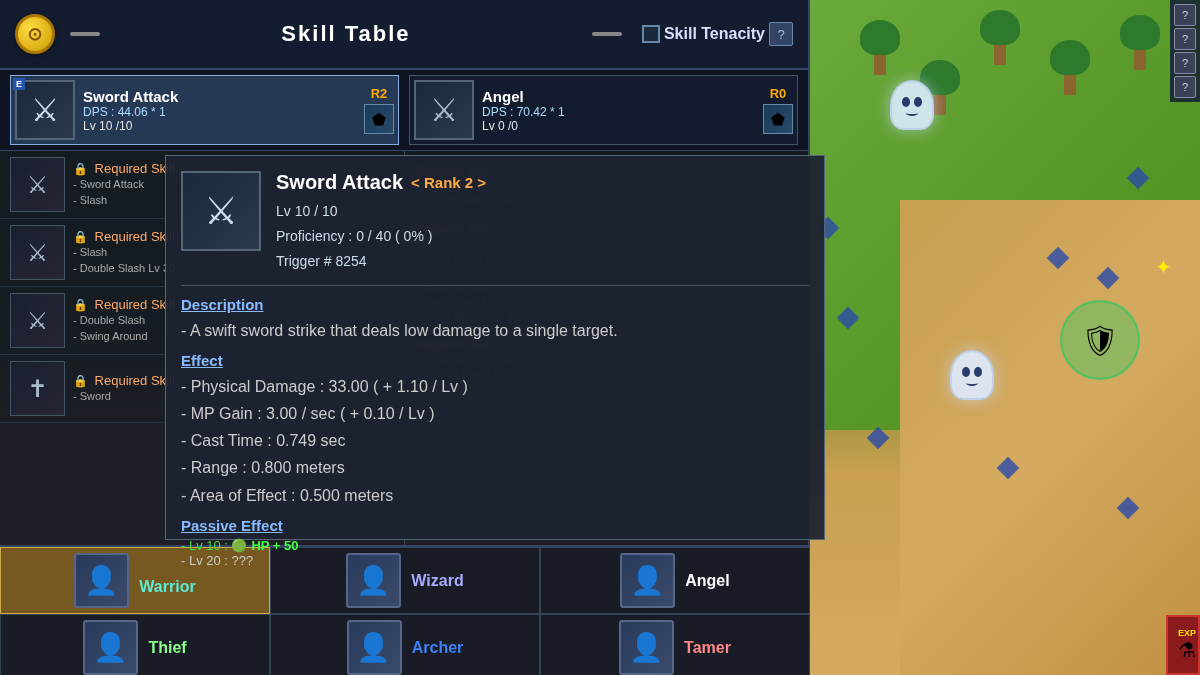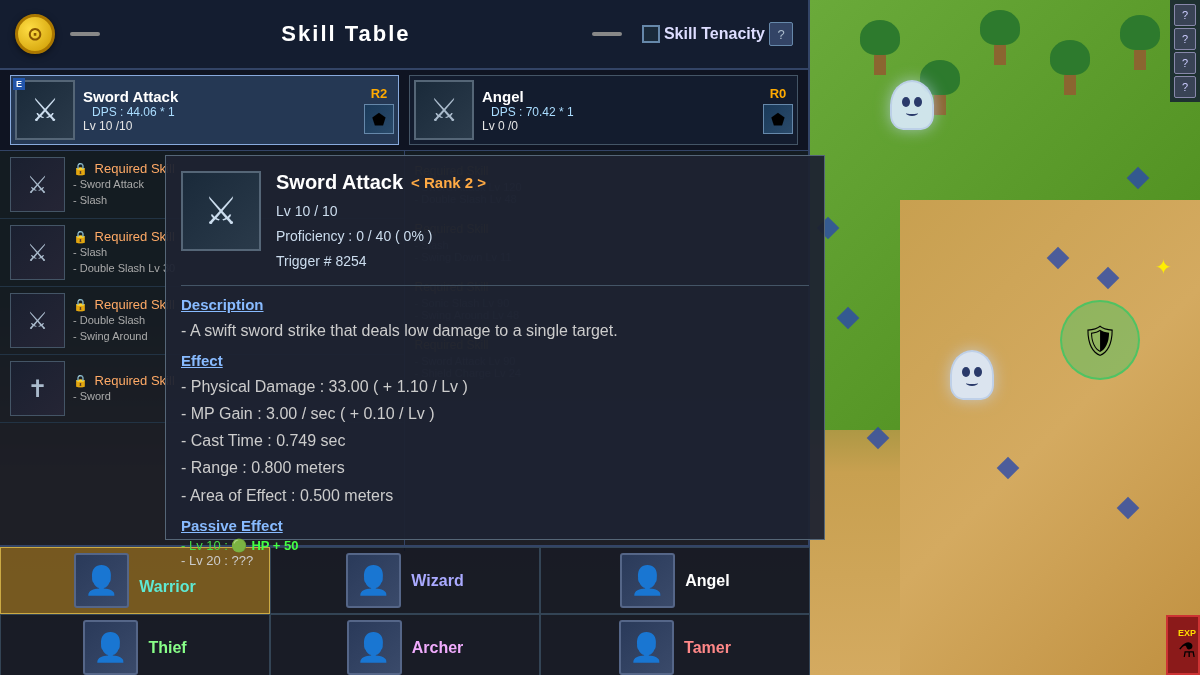--- a/index.html
+++ b/index.html
@@ -317,21 +317,20 @@
 
     .skill-name {
       color: #ffffff;
       font-size: 15px;
       font-weight: bold;
     }
 
     .skill-dps {
       color: #aaddff;
       font-size: 12px;
-      margin-left: 9px;
     }
 
     .skill-lv {
       color: #e5e5e5;
       font-size: 12px;
     }
 
     .skill-rank-badge {
       position: absolute;
       right: 4px;
@@ -546,21 +545,21 @@
 
     .class-name {
       font-size: 16px;
       font-weight: bold;
     }
 
     .warrior-color { color: #5eead4; margin-top: 12px; }
     .wizard-color { color: #aaaaff; }
     .angel-color { color: #ffffff; }
     .thief-color { color: #88ff88; }
-    .archer-color { color: #f0abfc; }
+    .archer-color { color: #3b82f6; }
     .tamer-color { color: #ff8888; }
 
     
     .skill-list-container {
       display: flex;
       height: calc(545px - 70px - 75px);
     }
 
     .skill-col {
       flex: 1;

